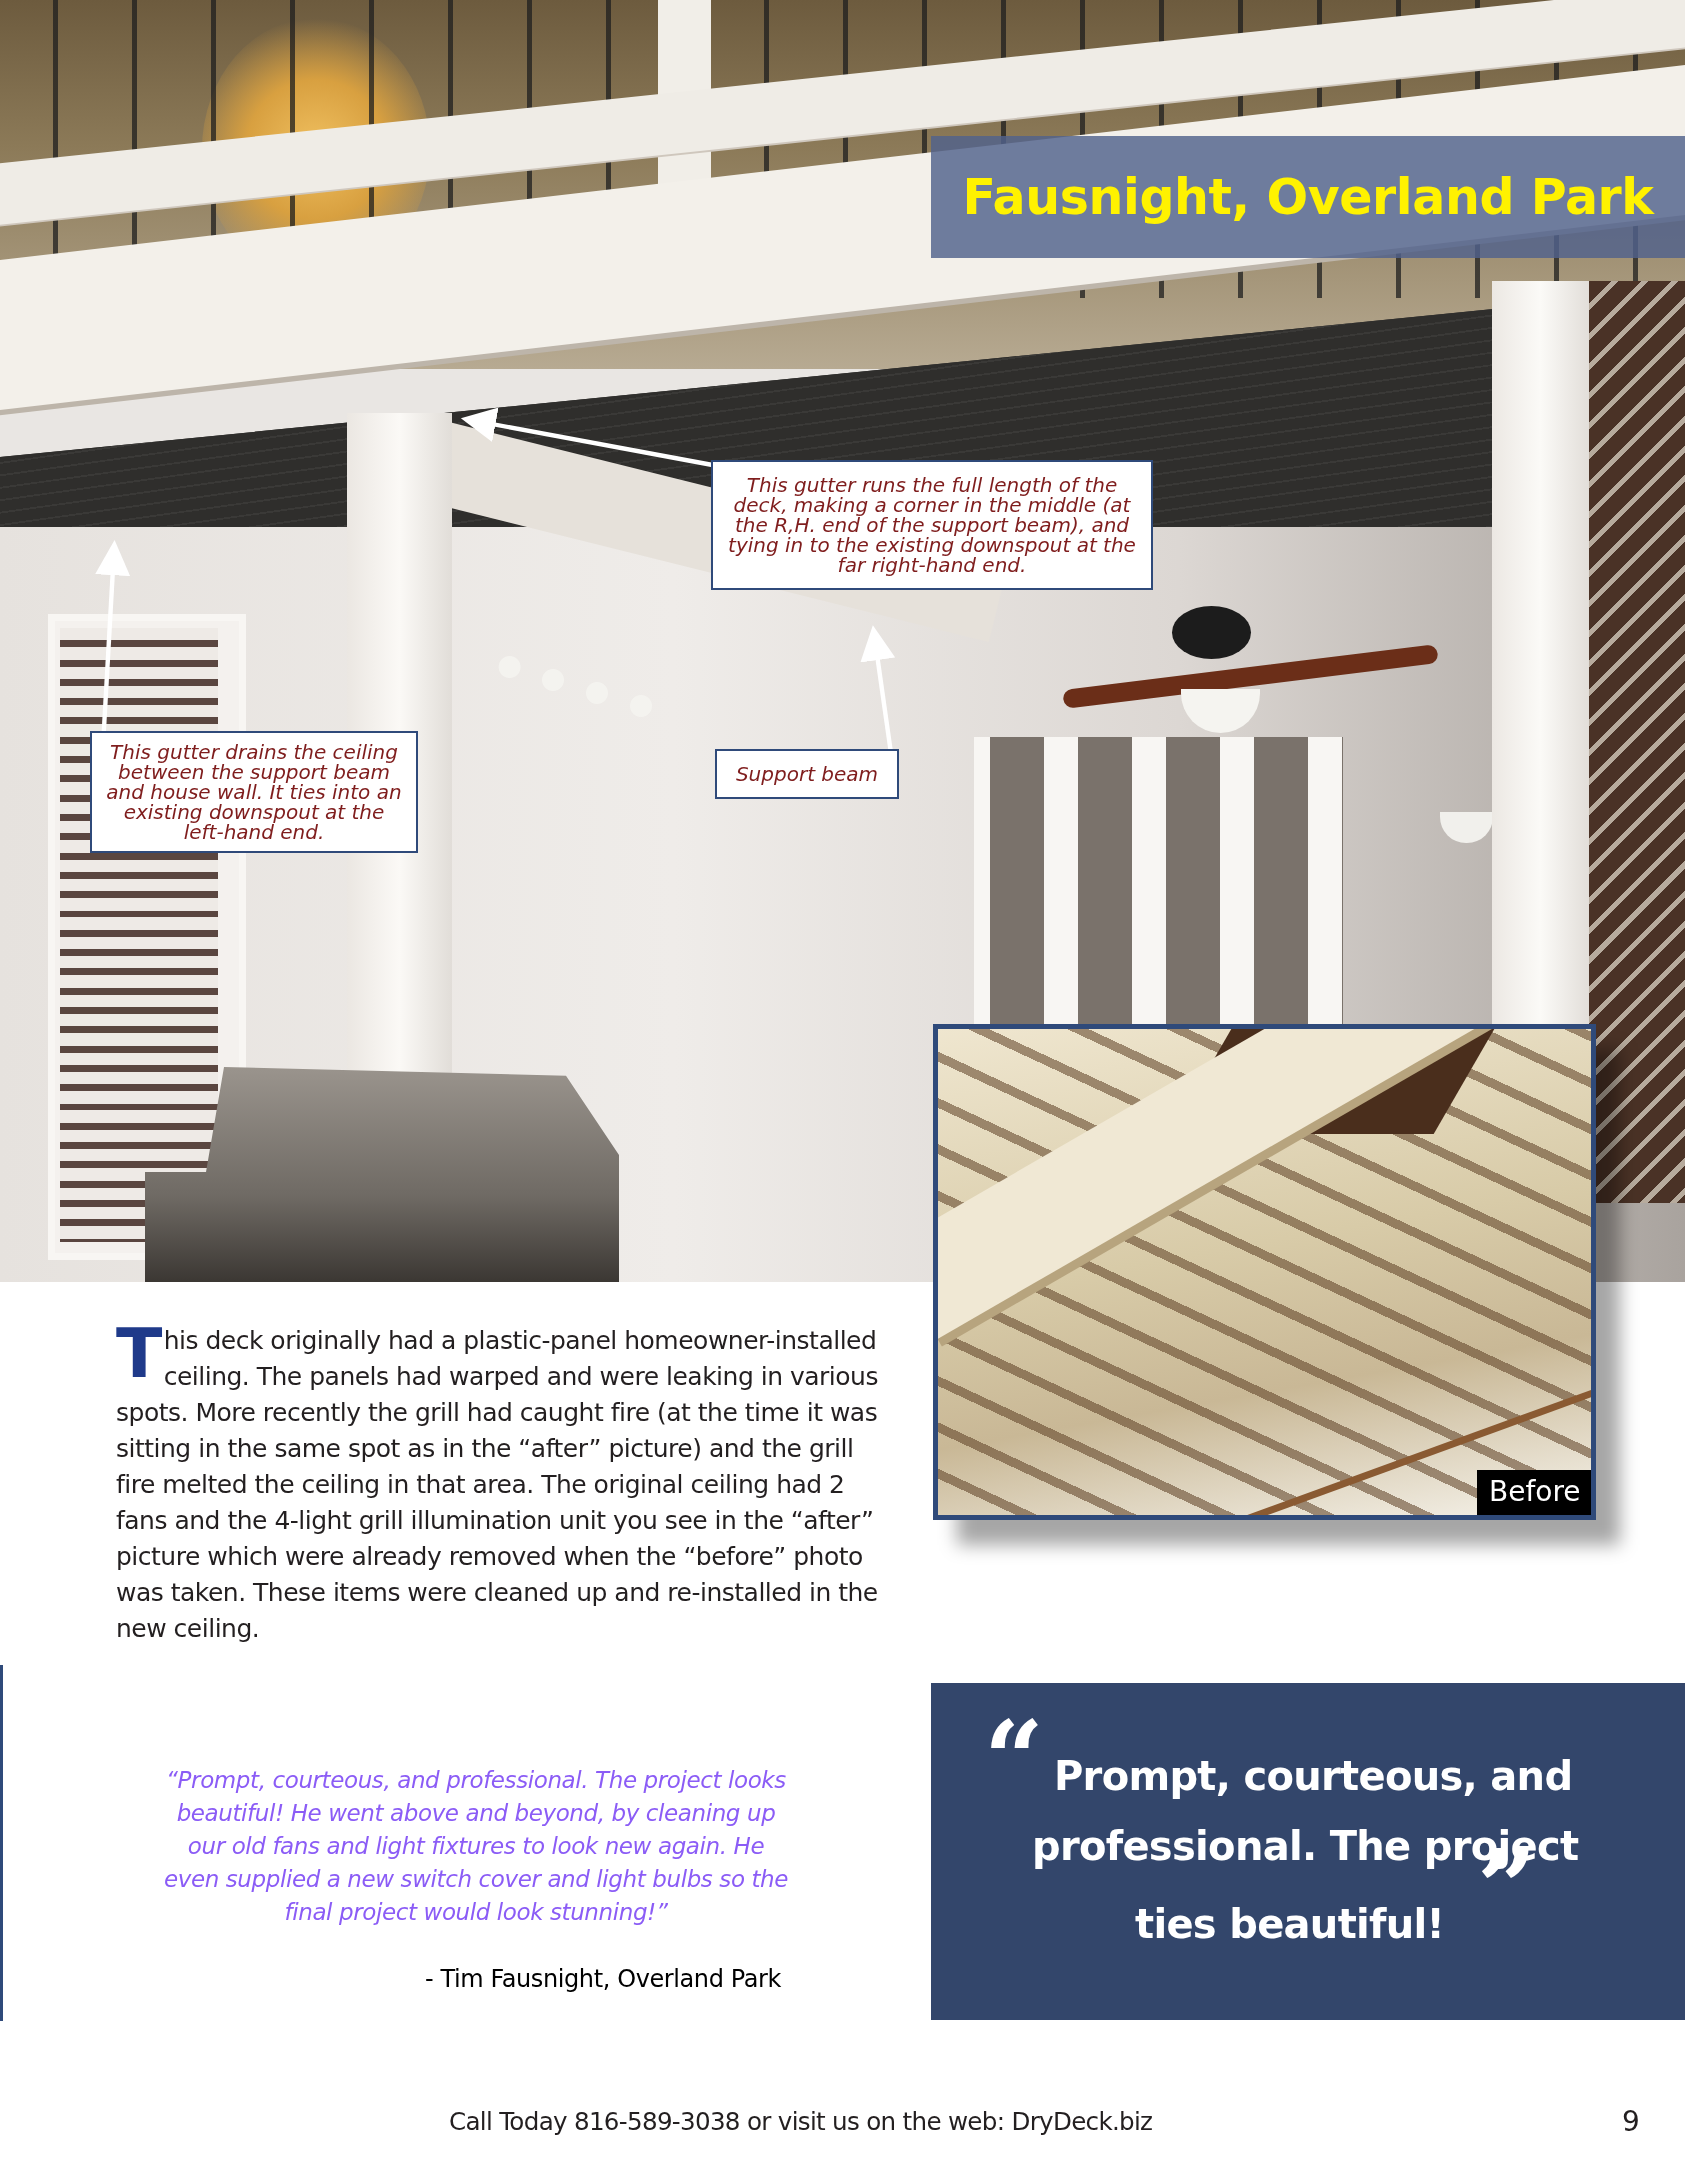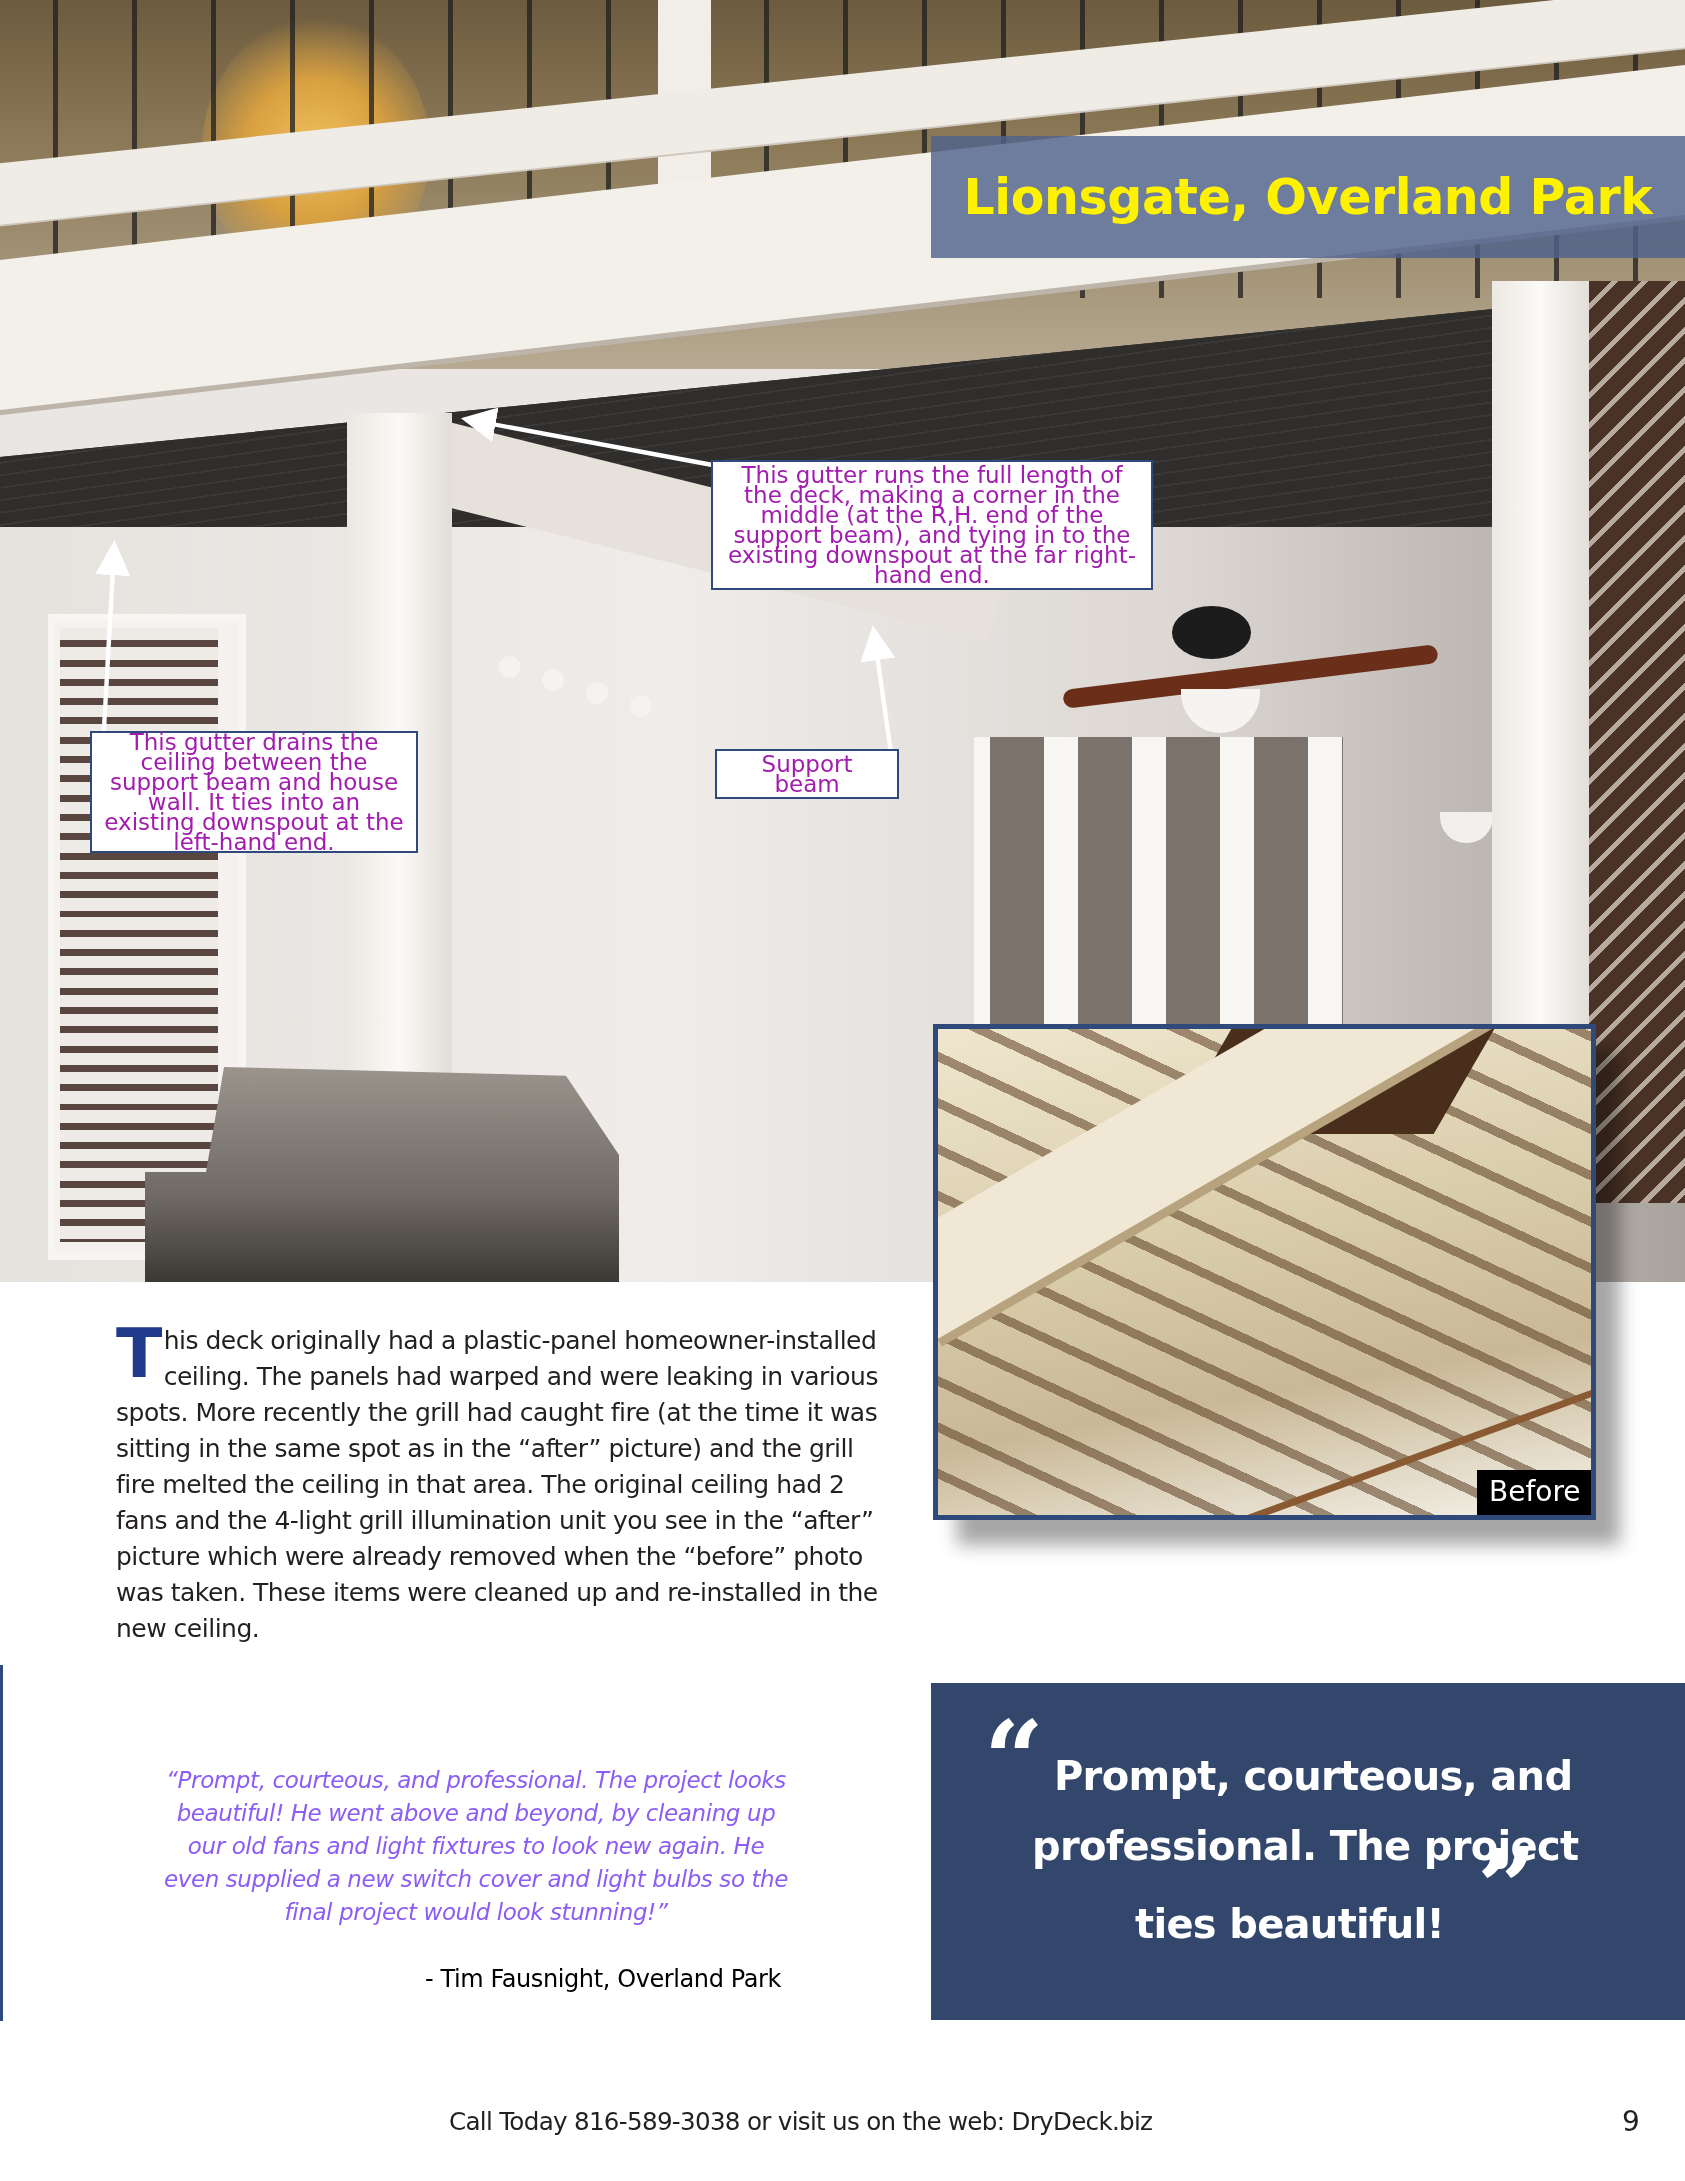--- a/index.html
+++ b/index.html
@@ -45,22 +45,22 @@
                  radial-gradient(circle at 149px 92px,#f4f3ef 0 10.5px,transparent 11.4px); }
   .hero .grill { position:absolute; left:145px; top:1067px; width:474px; height:215px; background:linear-gradient(180deg,#9a948d 0%, #6f6a64 60%, #3b3733 100%); clip-path: polygon(79px 0, 421px 8.8px, 474px 88px, 474px 215px, 0 215px, 0 105px, 61px 105px); }
 
   
   .title-banner { position:absolute; left:931px; top:136px; width:754px; height:122px; background:rgba(80,98,140,0.82);
      display:flex; align-items:center; justify-content:center; }
   .title-banner h1 { margin:0; font-family:"DejaVu Sans", sans-serif; font-weight:bold; font-size:49px; color:#fff200; letter-spacing:-0.4px; }
 
   
   .callout { position:absolute; background:#ffffff; border:2.6px solid #2f4a7a; box-sizing:border-box;
-     font-family:"DejaVu Sans", sans-serif; font-size:23px; line-height:20px; text-align:center; color:#a21caf;
-     display:flex; align-items:center; justify-content:center; padding:5.3px 8.8px; }
+     font-family:"DejaVu Sans", sans-serif; font-size:20px; line-height:20px; text-align:center; color:#7f1d1d;
+     display:flex; align-items:center; justify-content:center; padding:5.3px 8.8px;font-style:italic; }
   .callout-top { left:711px; top:460px; width:442px; height:130px; }
   .callout-left { left:90px; top:731px; width:328px; height:122px; }
   .callout-beam { left:715px; top:749px; width:184px; height:50px; }
 
   .arrows { position:absolute; left:0; top:0; width:1685px; height:1282px; pointer-events:none; }
 
   
   .before-shadow { position:absolute; left:957px; top:1049px; width:663px; height:496px; background:rgba(0,0,0,0.35); filter:blur(8.8px); }
   .before-photo { position:absolute; left:933px; top:1024px; width:663px; height:496px; border:5.3px solid #2f4a7a; box-sizing:border-box; overflow:hidden;
      background: linear-gradient(170deg,#efe6cf 0%,#d8cba8 45%,#c9b896 70%,#f5f2ea 100%); }
@@ -126,21 +126,21 @@
     <marker id="ah" markerWidth="8" markerHeight="8" refX="6" refY="4" orient="auto">
       <path d="M0,0 L8,4 L0,8 z" fill="#ffffff"></path>
     </marker>
   </defs>
   <line x1="815" y1="530" x2="535" y2="478" stroke="#ffffff" stroke-width="5" marker-end="url(#ah)"></line>
   <line x1="117" y1="856" x2="130" y2="625" stroke="#ffffff" stroke-width="5" marker-end="url(#ah)"></line>
   <line x1="1015" y1="856" x2="996" y2="722" stroke="#ffffff" stroke-width="5" marker-end="url(#ah)"></line>
 </svg>
 
 <div class="title-banner">
-  <h1>Lionsgate, Overland Park</h1>
+  <h1>Fausnight, Overland Park</h1>
 </div>
 
 <div class="callout callout-top">
   <span>This gutter runs the full length of the deck, making a corner  in the middle (at the R,H. end of the support beam), and tying in to the existing downspout at the far right-hand end.</span>
 </div>
 <div class="callout callout-left">
   <span>This gutter drains the ceiling between the support beam and house wall.  It  ties into an existing downspout at the left-hand end.</span>
 </div>
 <div class="callout callout-beam">
   <span>Support beam</span>

